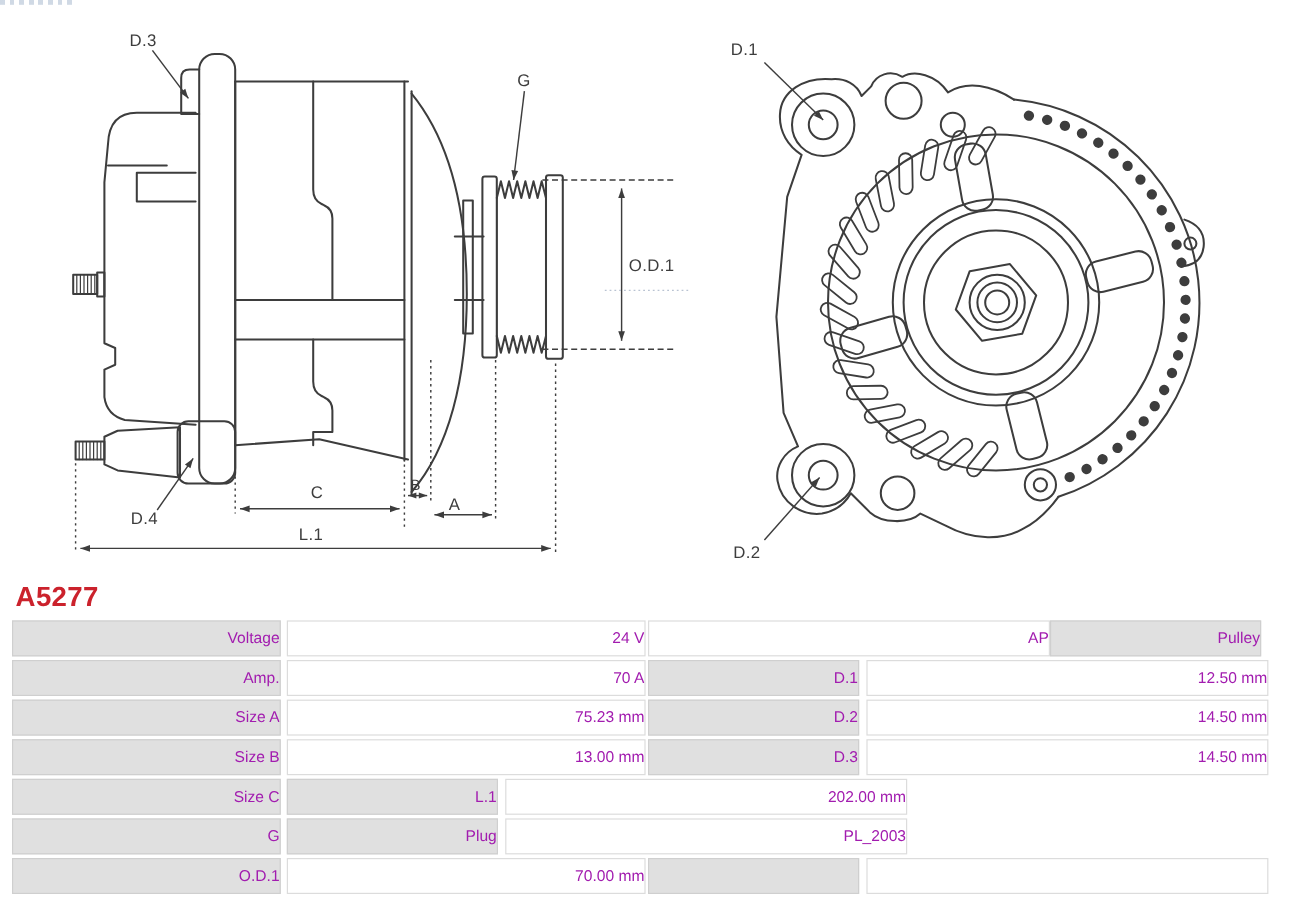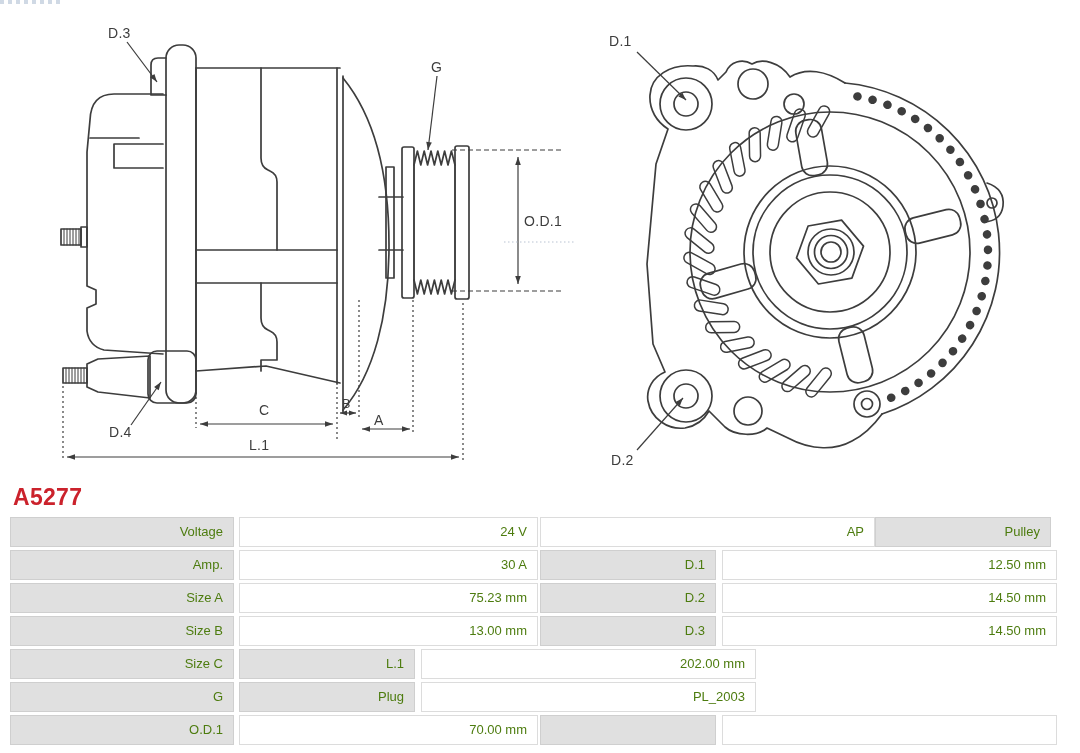--- a/index.html
+++ b/index.html
@@ -16,21 +16,21 @@
   .drawing-svg text{font-family:"Liberation Sans",sans-serif;font-size:14px;fill:#3d3d3d;letter-spacing:.3px}
   .drawing-svg text.small{font-size:12.5px}
   .part-number{
     position:absolute;left:13px;top:484px;font-size:23px;font-weight:700;
     color:#cb222c;letter-spacing:.3px;
   }
   .spec-table{position:absolute;left:10px;top:517px;width:1054px}
   .trow{display:flex;height:30px;margin-bottom:3px}
   .tc{
     box-sizing:border-box;border:1px solid #dcdcdc;line-height:28px;
-    font-size:13px;color:#4d7c0f;text-align:right;padding-right:10px;background:#fff;
+    font-size:13px;color:#a21caf;text-align:right;background:#fff;
     white-space:nowrap;overflow:hidden;
   }
   .lbl{background:#e0e0e0;border-color:#cfcfcf}
   .c1{width:224px;margin-right:5px}
   .c2{width:299px;margin-right:2px}
   .c3{width:176px;margin-right:6px}
   .c4{width:335px}
 </style>
 </head>
 <body>
@@ -239,21 +239,21 @@
 
 <div class="spec-table">
   <div class="trow">
     <div class="tc lbl c1">Voltage</div>
     <div class="tc c2">24 V</div>
     <div class="tc c4">AP</div>
     <div class="tc lbl c3">Pulley</div>
   </div>
   <div class="trow">
     <div class="tc lbl c1">Amp.</div>
-    <div class="tc c2">30 A</div>
+    <div class="tc c2">70 A</div>
     <div class="tc lbl c3">D.1</div>
     <div class="tc c4">12.50 mm</div>
   </div>
   <div class="trow">
     <div class="tc lbl c1">Size A</div>
     <div class="tc c2">75.23 mm</div>
     <div class="tc lbl c3">D.2</div>
     <div class="tc c4">14.50 mm</div>
   </div>
   <div class="trow">

